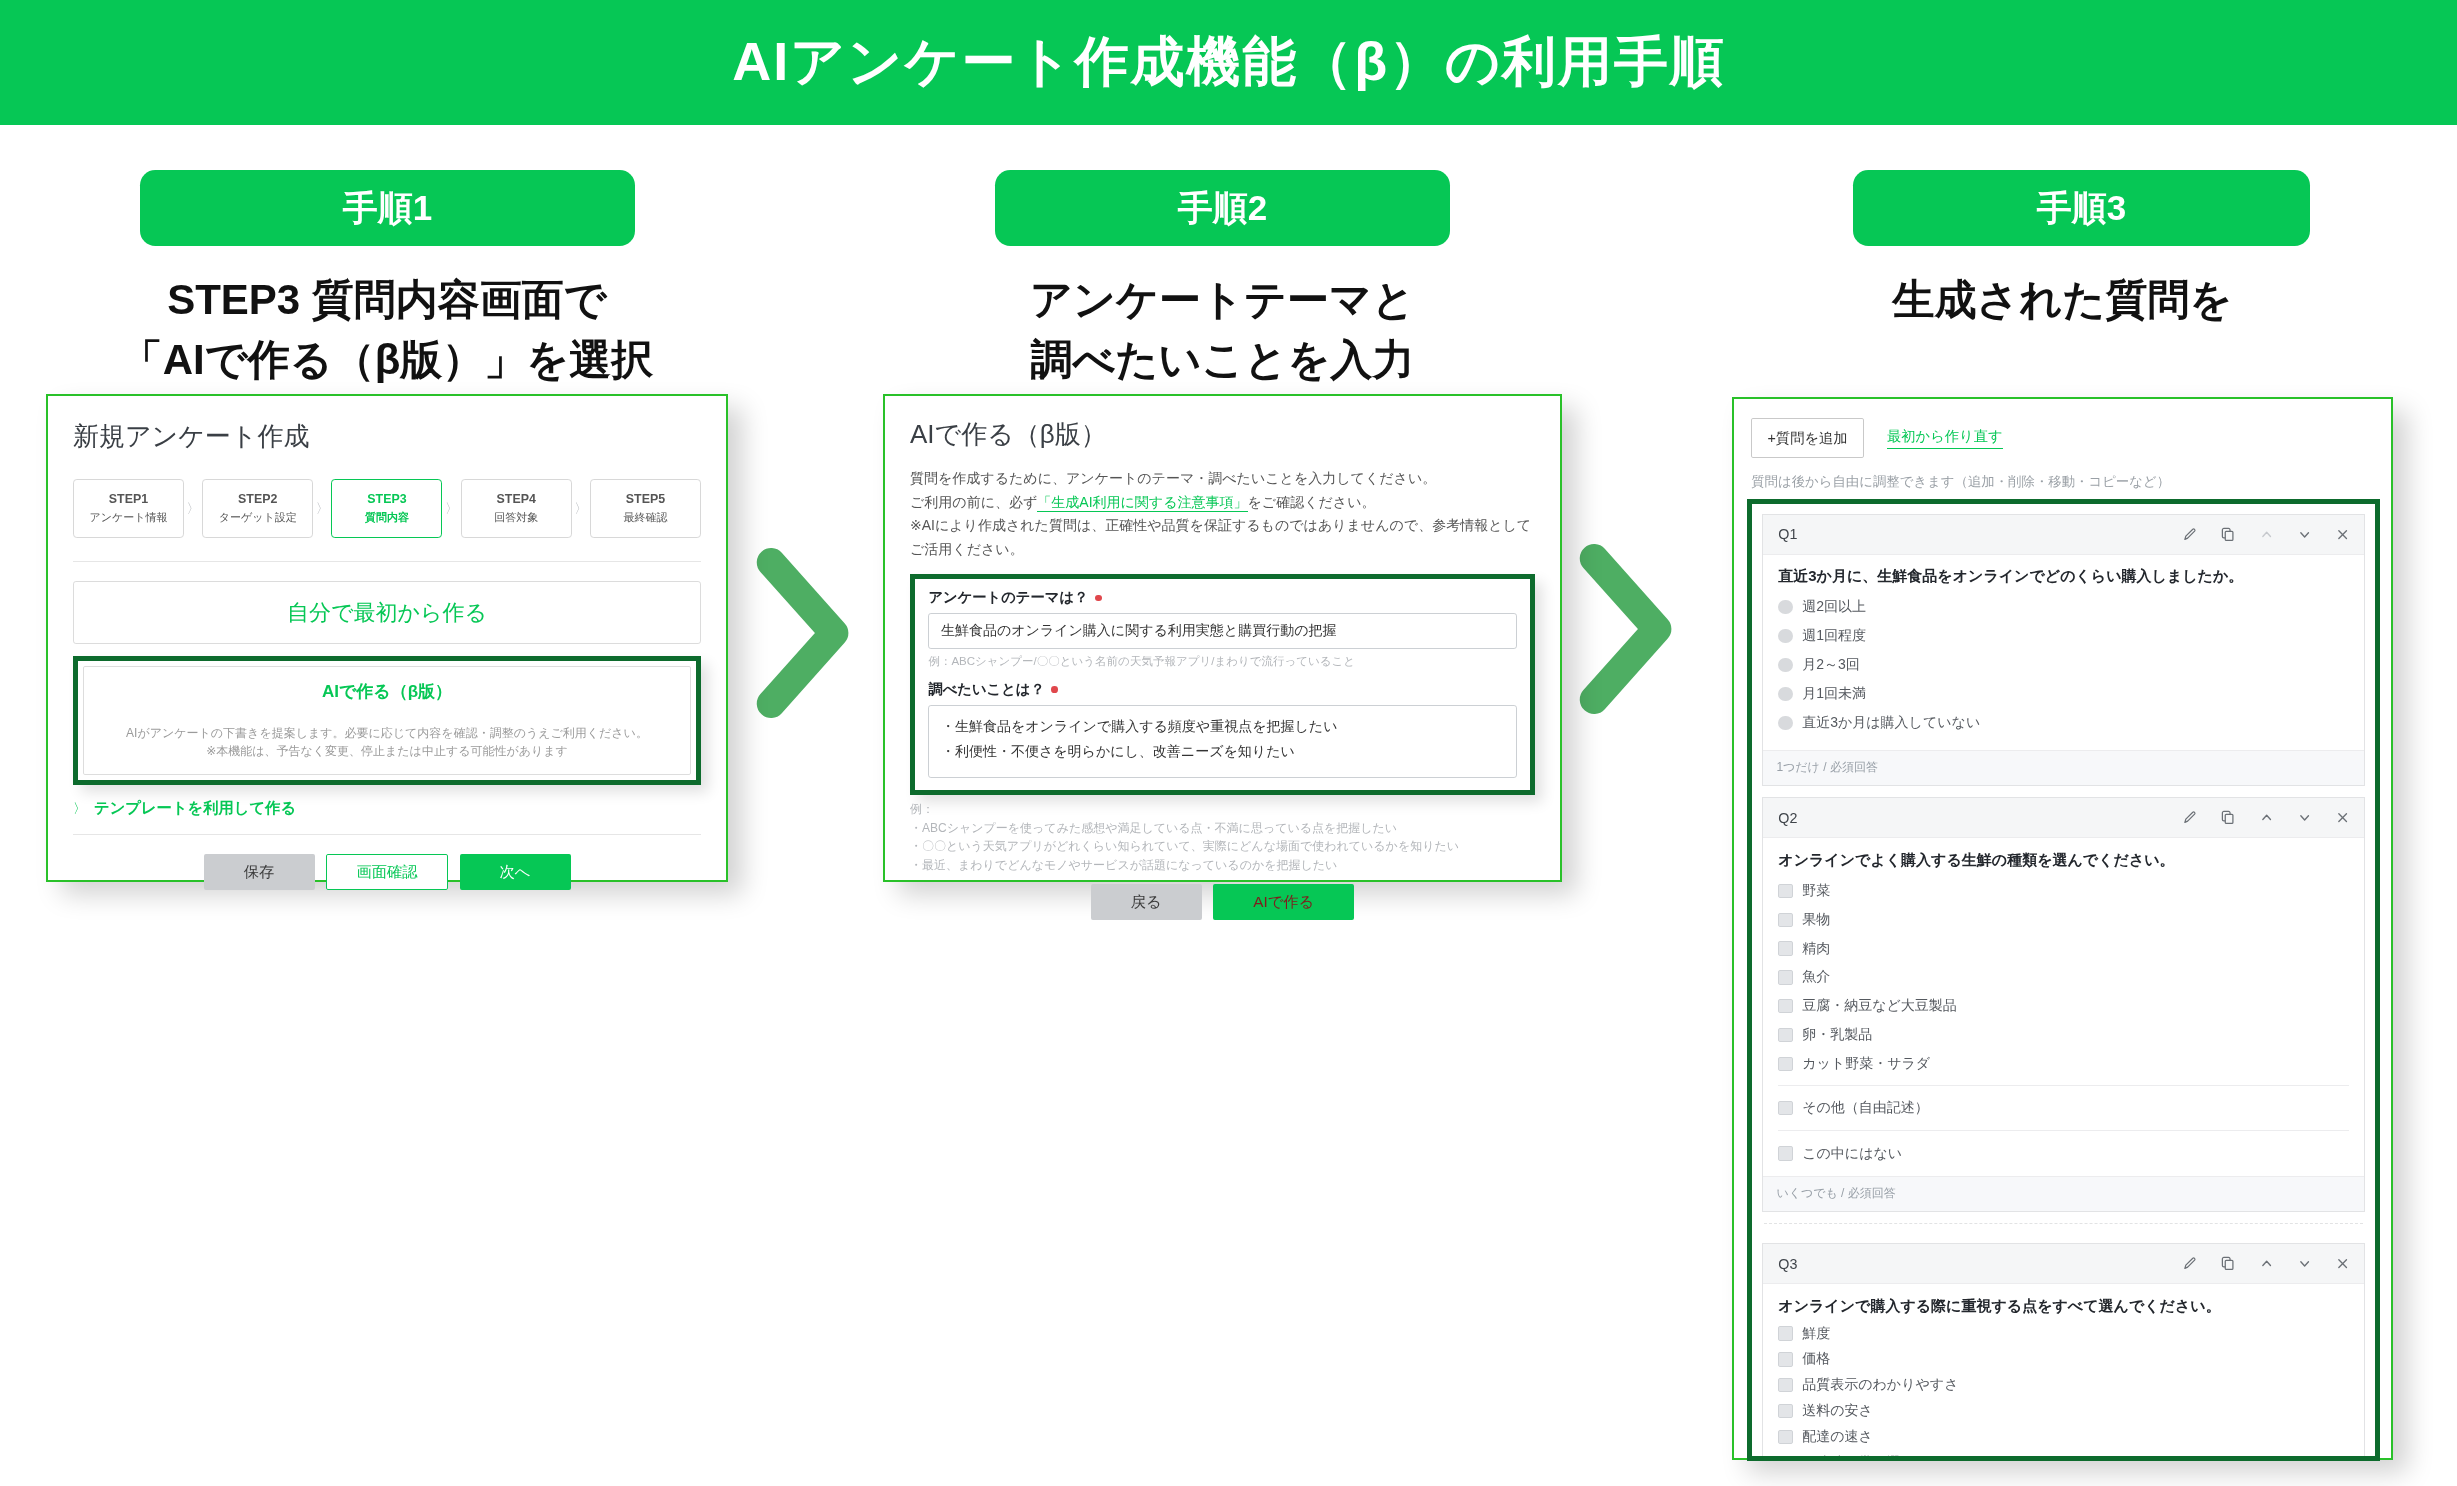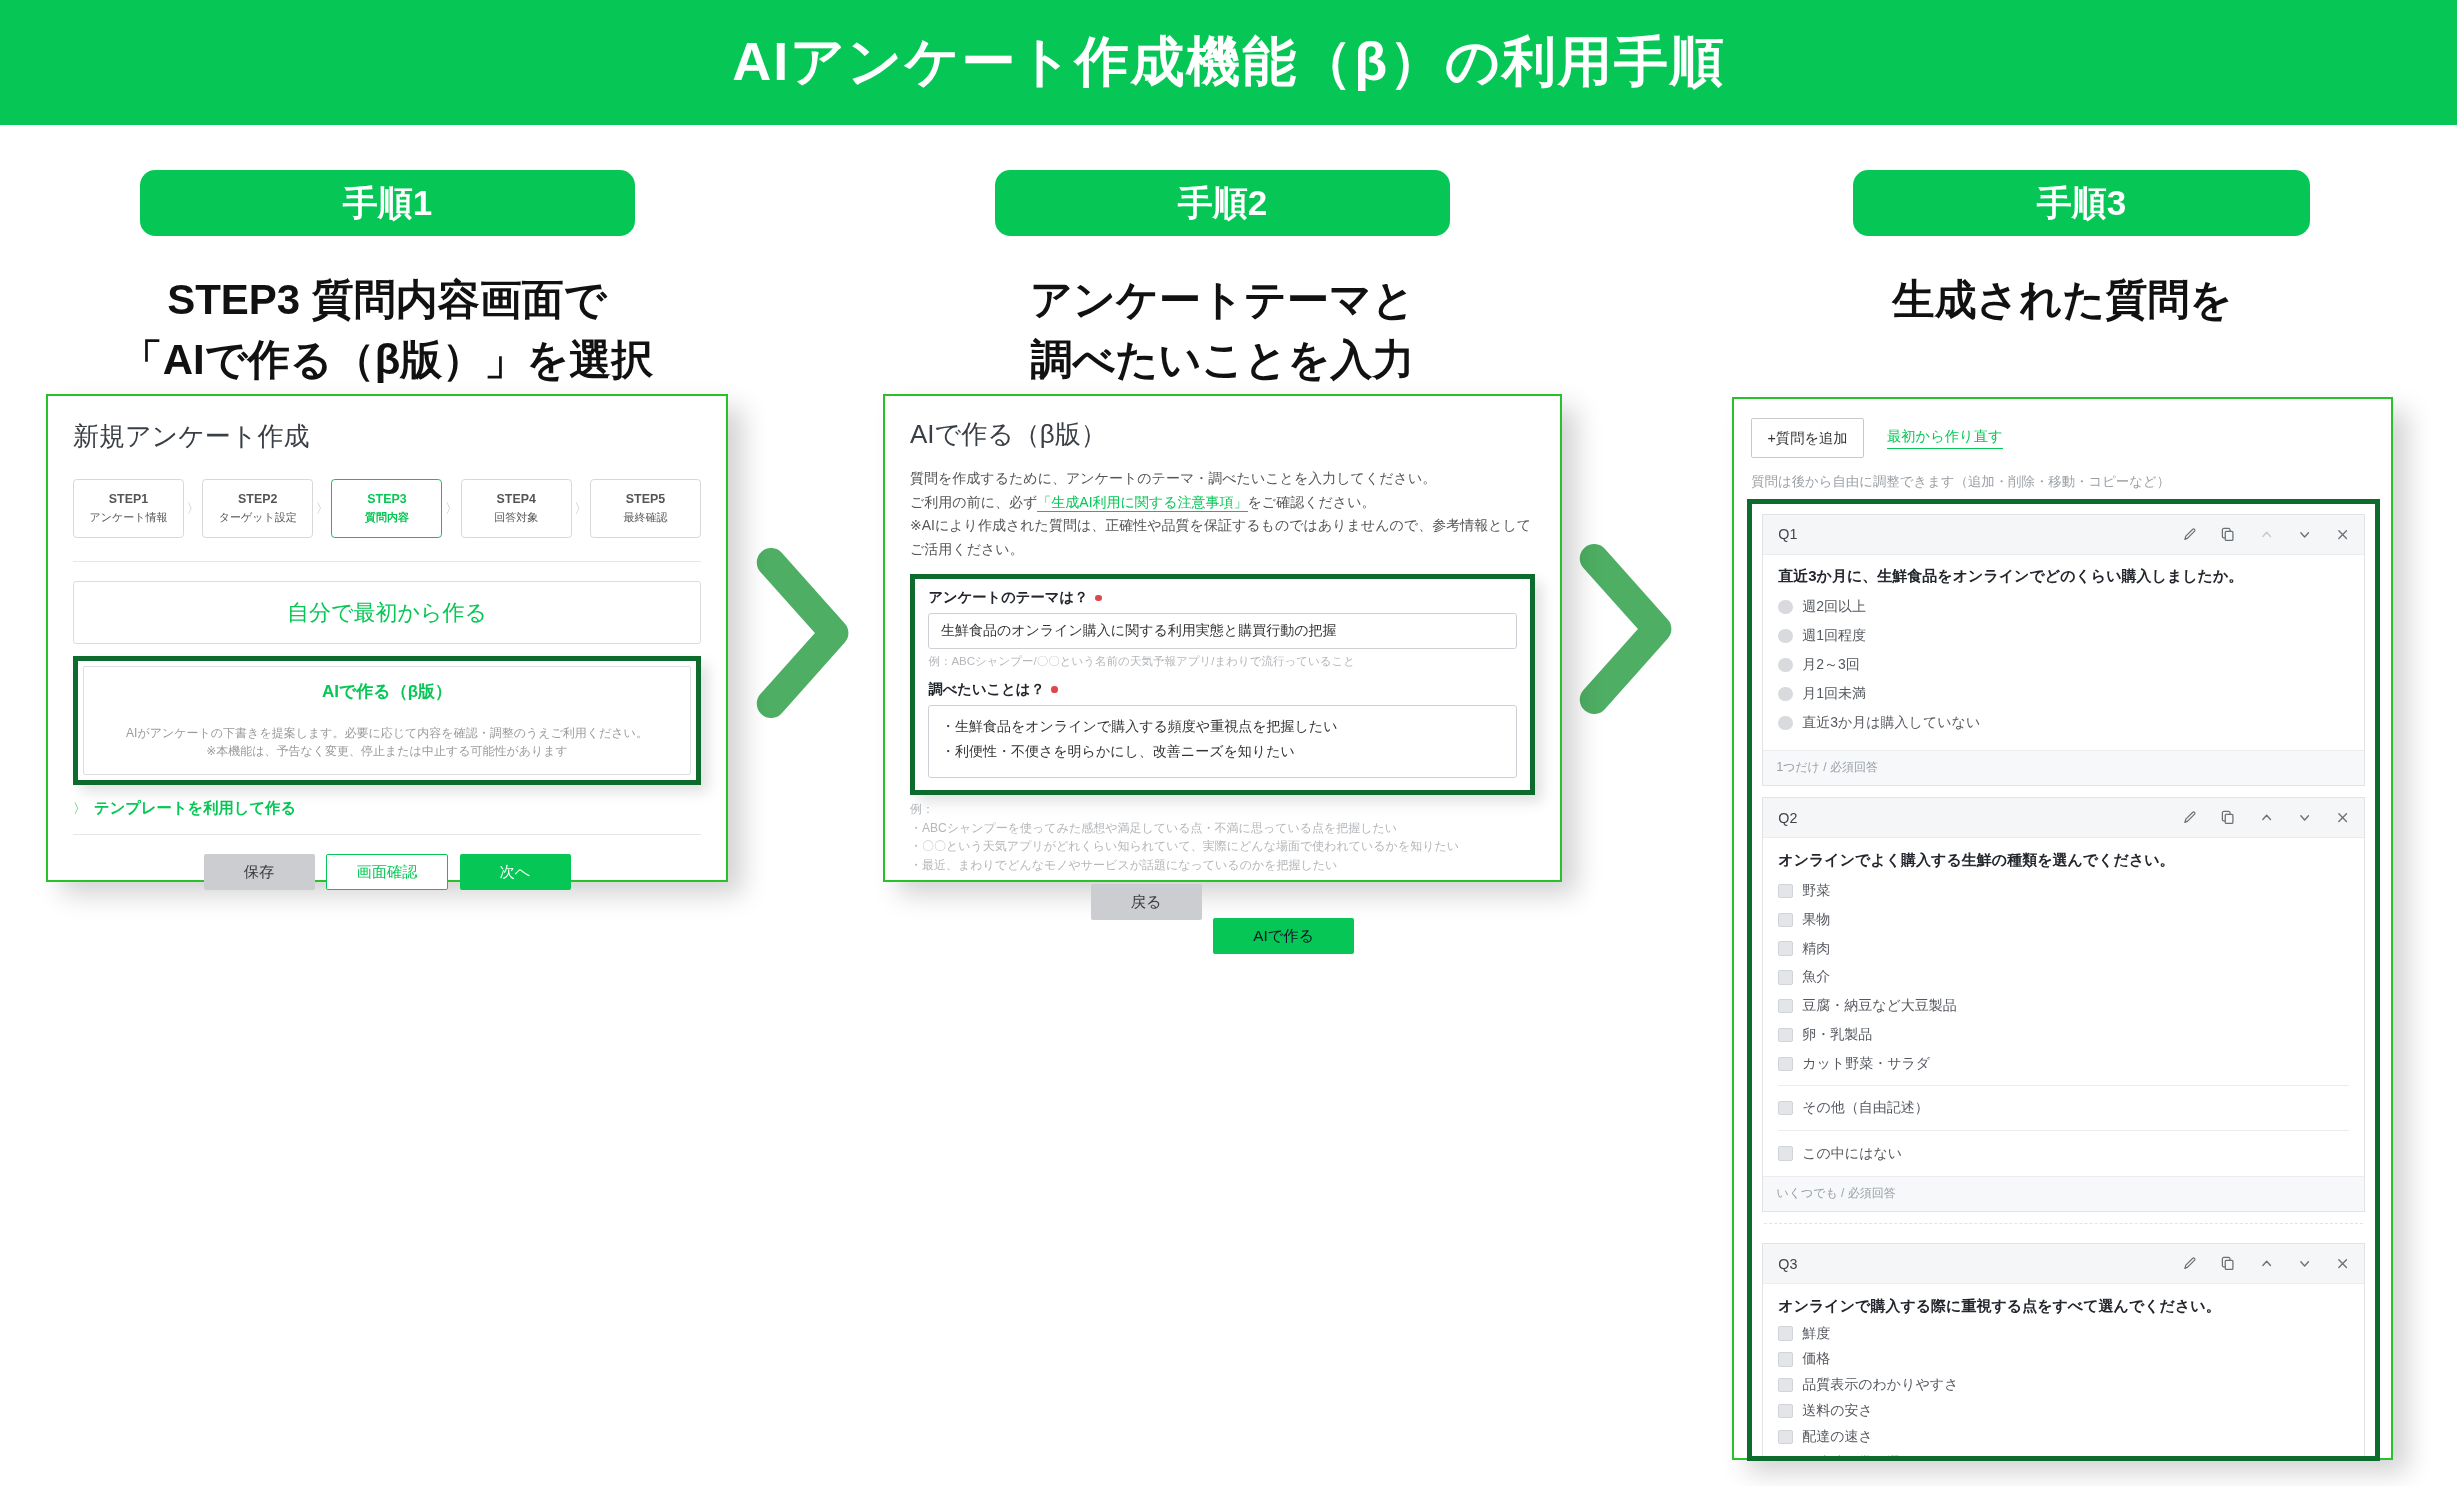--- a/index.html
+++ b/index.html
@@ -4,21 +4,21 @@
 <style>
   html,body{margin:0;padding:0;background:#fff;}
   body{font-family:"Liberation Sans","DejaVu Sans",sans-serif;-webkit-font-smoothing:antialiased;}
   .canvas{position:relative;width:2458px;height:1486px;background:#ffffff;overflow:hidden;}
 
   
   .banner{position:absolute;left:0;top:0;width:100%;height:125px;background:#06C755;display:flex;align-items:center;justify-content:center;}
   .banner-title{color:#ffffff;font-size:54px;font-weight:900;letter-spacing:1.9px;}
 
   
-  .badge{position:absolute;top:170px;height:66px;background:#06C755;border-radius:15.3px;display:flex;align-items:center;justify-content:center;color:#fff;font-size:35px;font-weight:800;}
+  .badge{position:absolute;top:170px;height:76px;background:#06C755;border-radius:15.3px;display:flex;align-items:center;justify-content:center;color:#fff;font-size:35px;font-weight:800;}
   .badge1{left:140px;width:495px;}
   .badge2{left:995px;width:455px;}
   .badge3{left:1853px;width:457px;}
 
   
   .col-heading{position:absolute;top:270px;text-align:center;color:#111;font-size:42px;font-weight:900;line-height:1.42;}
   .ch1{left:46px;width:682px;}
   .ch2{left:883px;width:679px;}
   .ch3{left:1732px;width:661px;}
 
@@ -55,21 +55,21 @@
   .ai-box-line{color:#9b9b9b;font-size:12px;margin-top:21px;line-height:1.5;}
 
   .template-link{margin-top:13.4px;display:flex;align-items:center;gap:7.6px;color:#06C755;font-size:15.3px;font-weight:700;}
   .template-chevron{font-size:13.4px;font-weight:400;}
 
   .btn-row{display:flex;justify-content:center;gap:11.5px;margin-top:19px;}
   .btn{height:36px;display:flex;align-items:center;justify-content:center;font-size:15.3px;border-radius:1.9px;box-sizing:border-box;}
   .btn-gray{width:111px;background:#cbcdd0;color:#3a3a3a;}
   .btn-outline{width:122px;background:#fff;border:1px solid #06C755;color:#06C755;}
   .btn-green{width:111px;background:#06C755;color:#fff;}
-  .btn-green-wide{width:141px;background:#06C755;color:#0f172a;margin-top:34px;}
+  .btn-green-wide{width:141px;background:#06C755;color:#7f1d1d;}
 
   
   .intro{margin-top:15.3px;font-size:14px;color:#555;line-height:1.68;}
   .intro .link{color:#06C755;border-bottom:1px solid #06C755;padding-bottom:1px;}
   .form-box{margin-top:12.4px;border:5.7px solid #0d6b2d;background:#fff;padding:9.6px 13.4px 11.5px;box-shadow:7.6px 7.6px 13.4px rgba(0,0,0,.12);}
   .field-label{font-size:14.3px;font-weight:700;color:#23272d;display:flex;align-items:center;gap:6.7px;}
   .req-dot{width:6.7px;height:6.7px;border-radius:50%;background:#e0474c;display:inline-block;}
   .text-input{margin-top:5.7px;height:34px;border:1px solid #ccd0d4;border-radius:2.9px;display:flex;align-items:center;padding:0 11.5px;font-size:14px;color:#333;background:#fff;}
   .hint{margin-top:4.8px;font-size:11.5px;color:#b3b6ba;}
   .mt10{margin-top:11.5px;}

